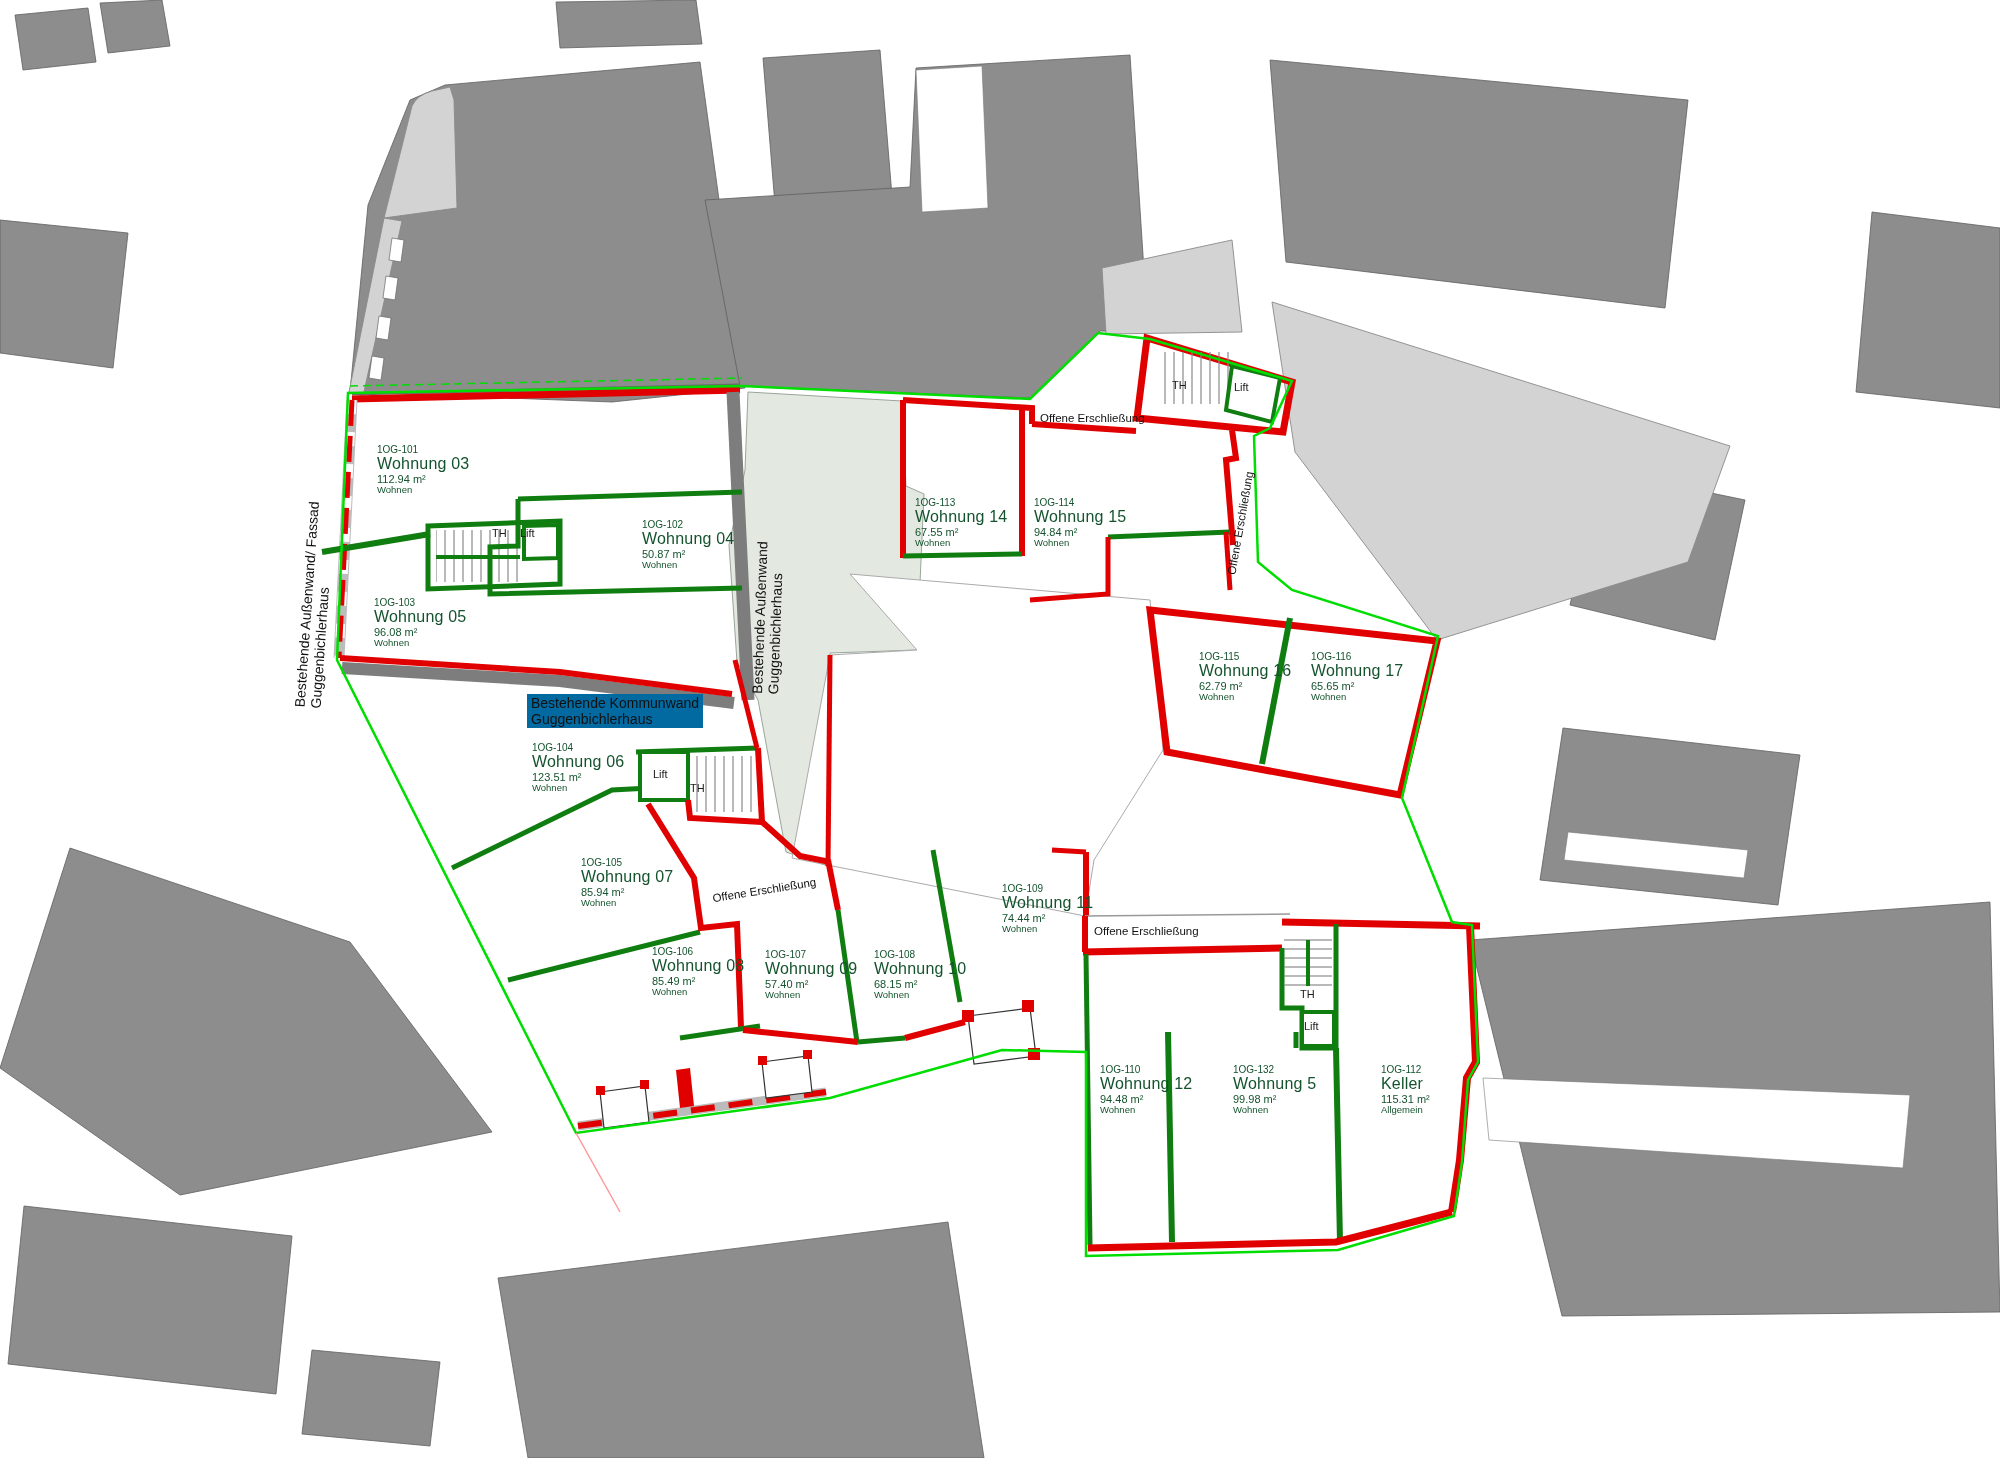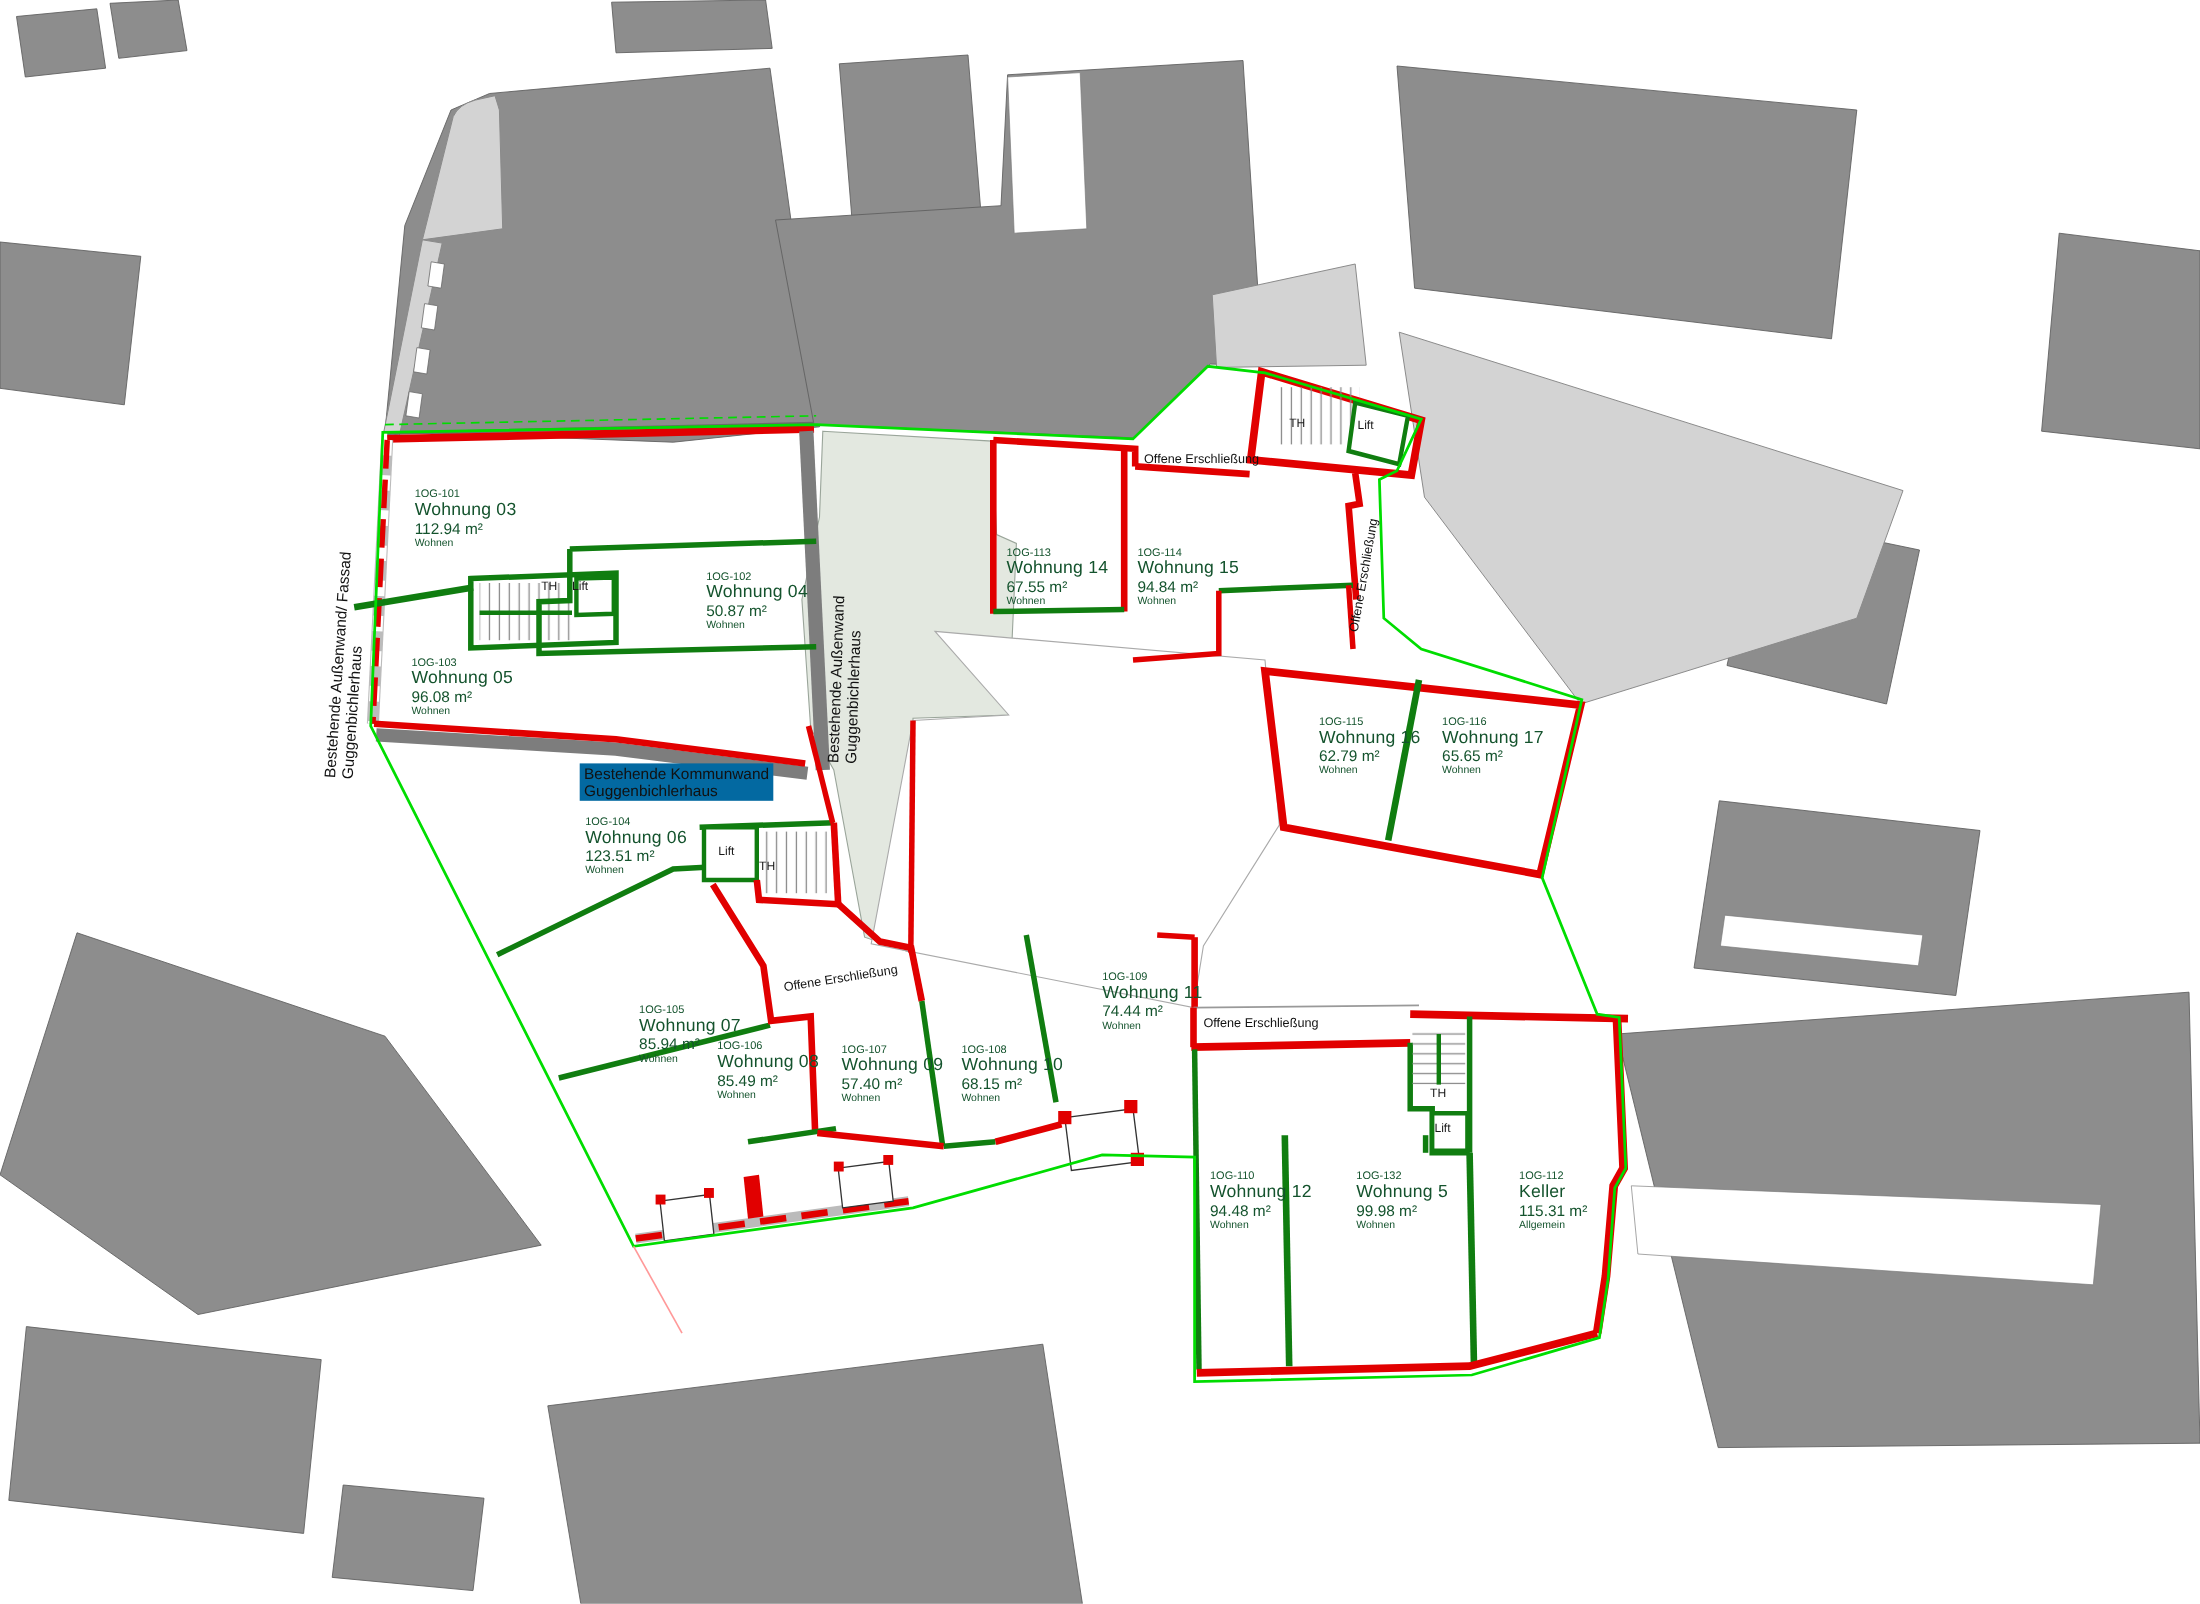--- a/index.html
+++ b/index.html
@@ -2,21 +2,21 @@
 <html><head>
 <meta charset="utf-8">
 <style>
   html,body{margin:0;padding:0;background:#ffffff;}
   #stage{position:relative;width:2000px;height:1458px;background:#ffffff;overflow:hidden;
          font-family:"Liberation Sans",sans-serif;color:#111;}
   #plan-svg{position:absolute;left:0;top:0;}
   .unit{position:absolute;color:#14532d;line-height:1.12;white-space:nowrap;}
   .unit .id{font-size:10px;}
   .unit .nm{font-size:16px;letter-spacing:.2px;}
-  .unit .ar{font-size:14px;}
+  .unit .ar{font-size:11px;}
   .unit .us{font-size:9.5px;}
   .thlift{position:absolute;font-size:11px;color:#1a1a1a;}
   .ann{position:absolute;font-size:14px;line-height:1.15;color:#111;}
   .ann.box{background:#0369a1;padding:1px 4px;border:0;}
   .oe{position:absolute;font-size:11.5px;color:#111;}
   .rot{transform-origin:center center;}
 </style>
 </head>
 <body>
 
@@ -211,21 +211,21 @@
   <div class="nm">Wohnung 05</div>
   <div class="ar">96.08 m²</div>
   <div class="us">Wohnen</div>
 </div>
 <div class="unit" style="left:532px;top:742px">
   <div class="id">1OG-104</div>
   <div class="nm">Wohnung 06</div>
   <div class="ar">123.51 m²</div>
   <div class="us">Wohnen</div>
 </div>
-<div class="unit" style="left:581px;top:913px">
+<div class="unit" style="left:581px;top:857px">
   <div class="id">1OG-105</div>
   <div class="nm">Wohnung 07</div>
   <div class="ar">85.94 m²</div>
   <div class="us">Wohnen</div>
 </div>
 <div class="unit" style="left:652px;top:946px">
   <div class="id">1OG-106</div>
   <div class="nm">Wohnung 08</div>
   <div class="ar">85.49 m²</div>
   <div class="us">Wohnen</div>

